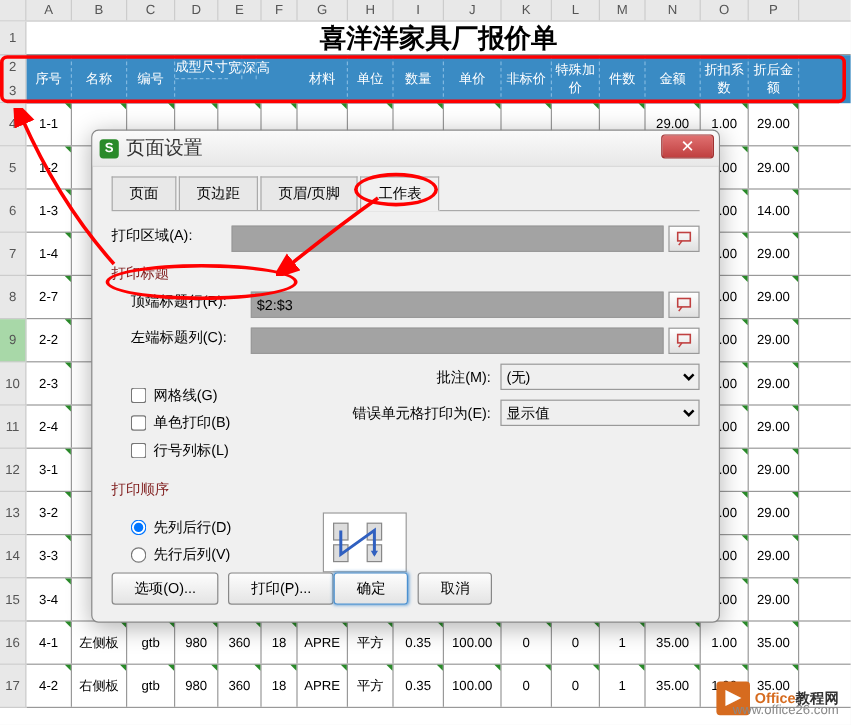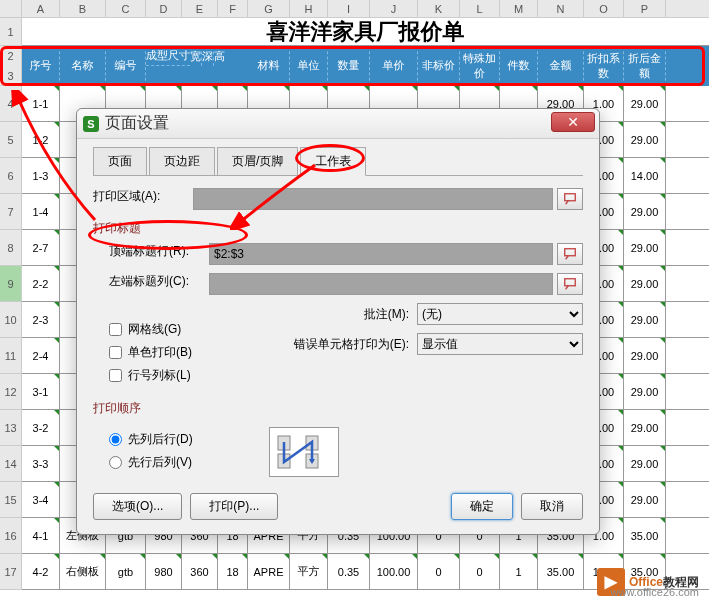--- a/index.html
+++ b/index.html
@@ -66,21 +66,21 @@
     .select-row label { width: 140px; text-align: right; margin-right: 8px; font-size: 12px; }
     .select-row select { flex: 1; height: 22px; border: 1px solid #999; font-size: 12px; }
     
     .order-section { display: flex; align-items: flex-end; margin-top: 10px; }
     .radio-group { width: 160px; }
     .radio-row { display: flex; align-items: center; margin-bottom: 6px; font-size: 12px; }
     .radio-row input { margin-right: 6px; }
     .order-preview { width: 70px; height: 50px; border: 1px solid #999; background: #fff; display: flex; align-items: center; justify-content: center; }
     .order-preview svg { width: 60px; height: 40px; }
     
-    .dialog-buttons { display: flex; justify-content: space-between; margin-top: 16px; }
+    .dialog-buttons { display: flex; }
     .btn-group-left { display: flex; gap: 8px; }
     .btn-group-right { display: flex; gap: 8px; }
     .btn { padding: 4px 18px; border: 1px solid #888; background: linear-gradient(#fdfdfd, #e4e4e4); border-radius: 3px; cursor: pointer; font-size: 12px; }
     .btn.primary { border: 1px solid #4a90d0; box-shadow: 0 0 3px #4a90d0; }
     
     
     .arrow1 { position: absolute; top: 90px; left: 10px; z-index: 150; pointer-events: none; }
     .arrow2 { position: absolute; top: 160px; left: 230px; z-index: 150; pointer-events: none; }
     
     

